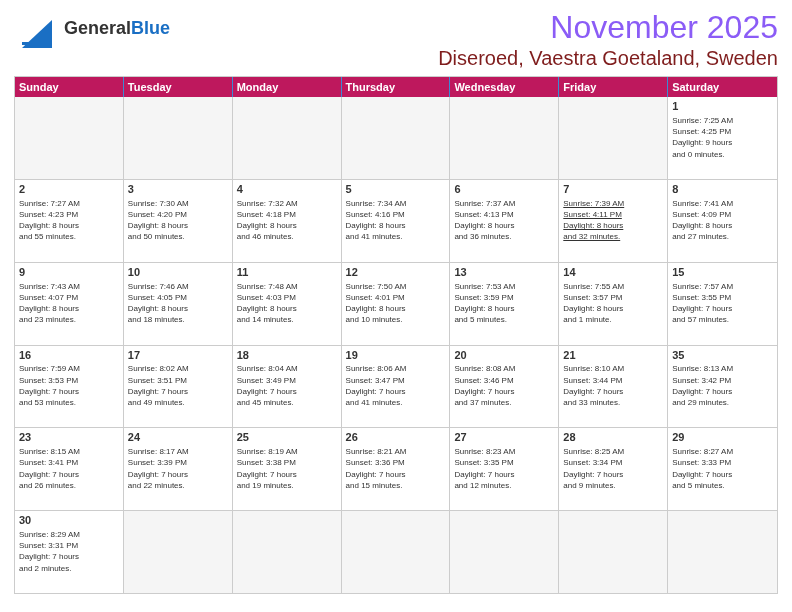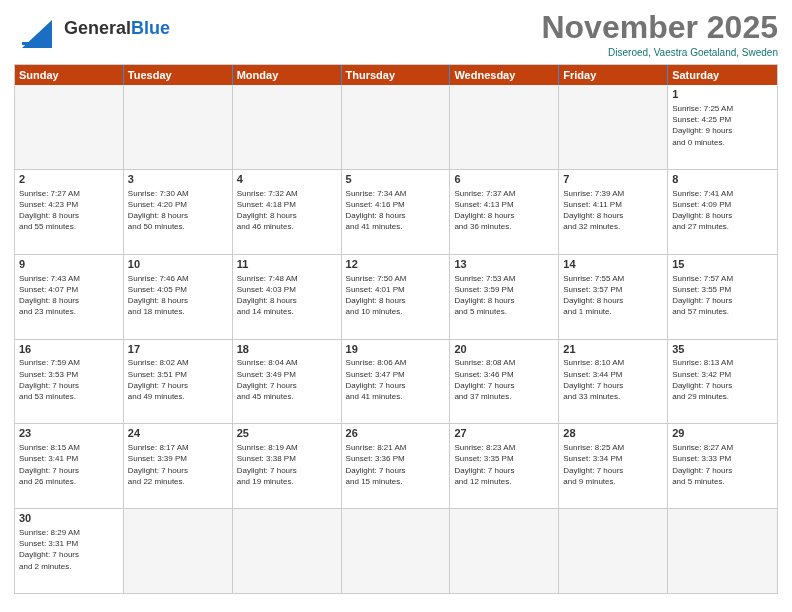--- a/index.html
+++ b/index.html
@@ -21,39 +21,39 @@
       display: flex;
       justify-content: space-between;
       align-items: flex-start;
       margin-bottom: 6px;
     }
     .title-block {
       text-align: right;
     }
     .month-title {
       font-size: 32px;
-      font-weight: bold;
-      color: #737373;
+      font-weight: normal;
+      color: #8b5cf6;
       line-height: 1.1;
     }
     .location {
-      font-size: 10px;
-      color: #0f766e;
+      font-size: 20px;
+      color: #7f1d1d;
       margin-top: 2px;
     }
     .calendar {
       flex: 1;
       display: flex;
       flex-direction: column;
       border: 1px solid #ccc;
     }
     .day-headers {
       display: grid;
       grid-template-columns: repeat(7, 1fr);
-      background: #c2410c;
+      background: #be185d;
     }
     .day-header {
       color: #fff;
       font-size: 11px;
       font-weight: bold;
       padding: 4px 4px;
       text-align: left;
       border-right: 1px solid #3a8ad4;
     }
     .day-header:last-child {
@@ -193,21 +193,21 @@
           </div>
           <div class="day-cell">
             <span class="day-number">6</span>
             <div class="day-info" style="white-space: pre-line;">Sunrise: 7:37 AM
 Sunset: 4:13 PM
 Daylight: 8 hours
 and 36 minutes.</div>
           </div>
           <div class="day-cell">
             <span class="day-number">7</span>
-            <div class="day-info" style="white-space: pre-line;">Sunrise: 7:39 AM
+            <div class="day-info" style="white-space: pre-line; text-decoration: underline;">Sunrise: 7:39 AM
 Sunset: 4:11 PM
 Daylight: 8 hours
 and 32 minutes.</div>
           </div>
           <div class="day-cell">
             <span class="day-number">8</span>
             <div class="day-info" style="white-space: pre-line;">Sunrise: 7:41 AM
 Sunset: 4:09 PM
 Daylight: 8 hours
 and 27 minutes.</div>

